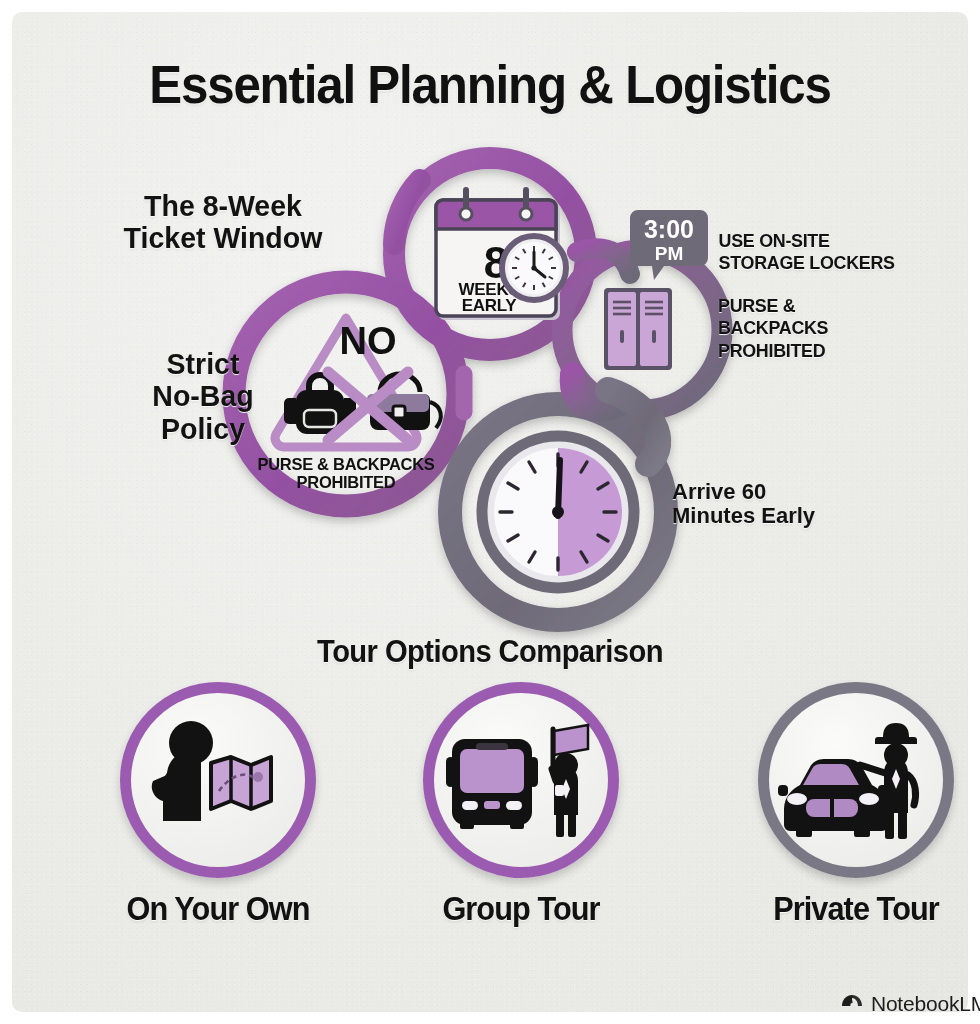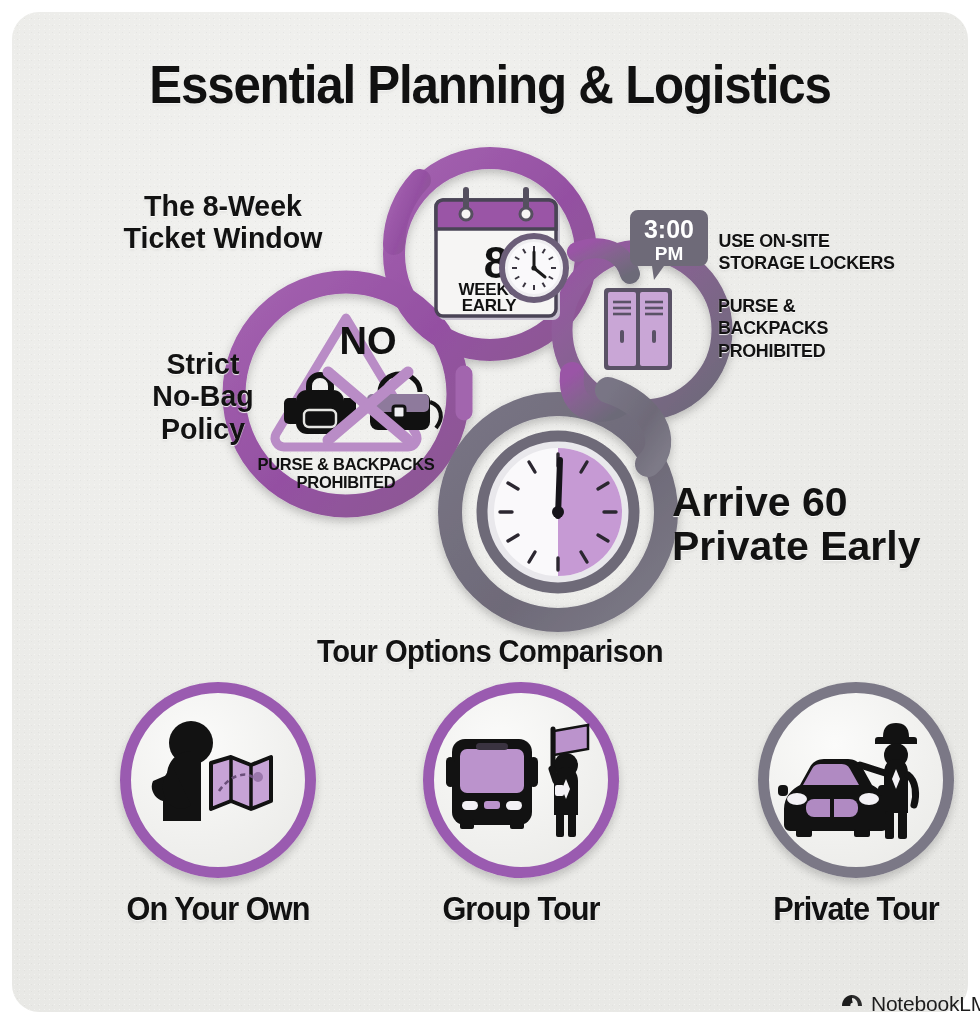--- a/index.html
+++ b/index.html
@@ -7,21 +7,21 @@
   body{
     width:980px;height:1024px;overflow:hidden;
     font-family:"Liberation Sans","DejaVu Sans",sans-serif;
   }
   #poster{
     position:absolute;left:0;top:0;width:980px;height:1024px;
     background:#ffffff;
   }
   #canvas{
     position:absolute;left:12px;top:12px;width:956px;height:1000px;
-    border-radius:27px;
+    border-radius:10px;
     background:
       radial-gradient(ellipse at 35% 25%, #f2f2f0 0%, #ebebe8 55%, #e6e6e3 100%);
     overflow:hidden;
   }
   #grain{
     position:absolute;inset:0;pointer-events:none;opacity:.5;
     background-image:
       radial-gradient(rgba(255,255,255,.85) .6px, transparent .7px),
       radial-gradient(rgba(160,160,160,.22) .5px, transparent .6px);
     background-size:5px 5px, 7px 7px;
@@ -46,21 +46,21 @@
     position:absolute;color:#121212;font-weight:bold;
     text-shadow:0 1px 1px rgba(255,255,255,.95),0 2px 3px rgba(0,0,0,.09);
     line-height:1.08;
   }
   .head-l{ font-size:30px; text-align:center; transform:scaleX(.95);}
   .caps  { font-size:19px; letter-spacing:-.3px; text-align:left;
            transform:scaleX(.94); line-height:1.18;}
 
   #txt-ticket { left:86px;  top:178px; width:250px; }
   #txt-nobag  { left:66px;  top:336px; width:250px; }
-  #txt-arrive { left:660px; top:468px; width:260px; font-size:41px; text-align:left;}
+  #txt-arrive { left:660px; top:468px; width:260px; font-size:22px; text-align:left;}
   #txt-lockers{ left:700px; top:218px; width:220px; }
   #txt-purse  { left:700px; top:283px; width:200px; }
 
   .sect-title{
     position:absolute;left:0;right:0;top:622px;text-align:center;
     font-size:31px;font-weight:bold;color:#121212;letter-spacing:-.6px;
     transform:scaleX(.94);
     text-shadow:0 1px 1px rgba(255,255,255,.95),0 2px 3px rgba(0,0,0,.09);
   }
 
@@ -273,21 +273,21 @@
     </div>
 
     <div class="lbl caps" id="txt-purse">
       <div>PURSE &amp;</div>
       <div>BACKPACKS</div>
       <div>PROHIBITED</div>
     </div>
 
     <div class="lbl" id="txt-arrive">
       <div>Arrive 60</div>
-      <div>Private Early</div>
+      <div>Minutes Early</div>
     </div>
 
     <div class="sect-title">Tour Options Comparison</div>
 
     <div class="tours">
 
       <div class="tour" id="tour-0">
         <div class="tour-ring" style="--ring:#9a5bb0">
           <svg width="150" height="150" viewBox="0 0 150 150">
             <circle cx="48" cy="38" r="22" fill="#121212"></circle>

